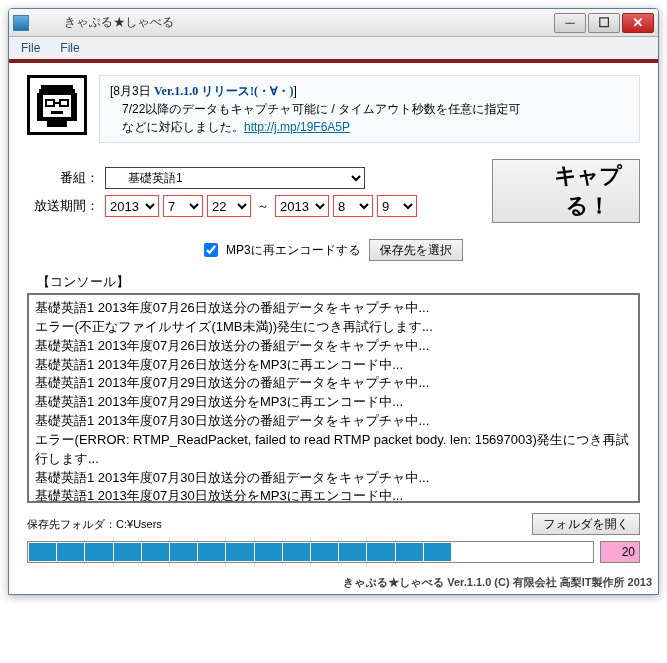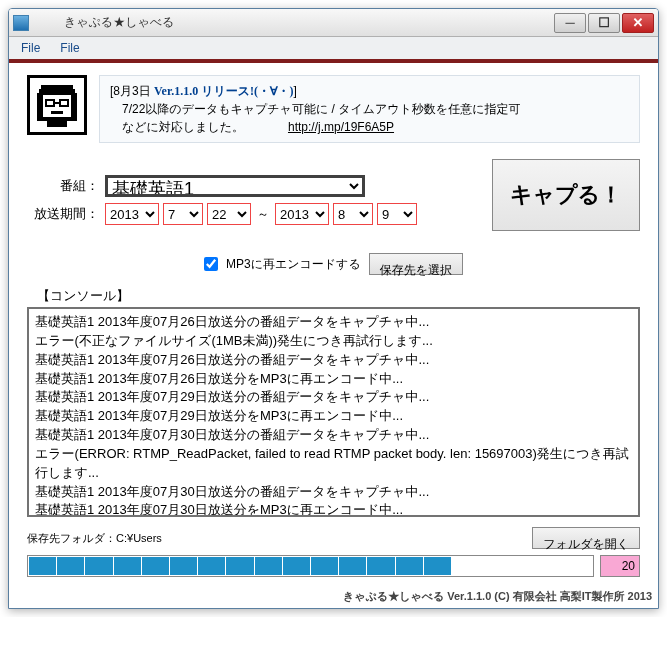--- a/index.html
+++ b/index.html
@@ -61,44 +61,45 @@
 }
 .avatar svg { width: 48px; height: 48px; }
 .news-box {
   flex: 1;
   border: 1px solid #d8e0e8;
   background: #f8fafc;
   padding: 6px 10px;
   font-size: 12px;
   line-height: 1.5;
 }
-.news-box a { color: #000000; text-decoration: underline; margin-left: 44px; }
+.news-box a { color: #0369a1; text-decoration: underline; }
 .news-title { color: #004090; font-weight: bold; font-family: Liberation Serif, serif; }
 .controls-main { display: flex; gap: 10px; align-items: flex-end; margin-bottom: 8px;}
 .controls-left { flex: 1; }
 .ctrl-row { display: flex; align-items: center; margin-bottom: 6px; }
 .ctrl-label { width: 72px; text-align: right; margin-right: 6px; font-size: 13px; }
 select.prog {
-  width: 260px; height: 22px; font-size: 18px;
-  border: 3px solid #404040; background: #fff;
+  width: 260px; height: 22px; font-size: 12px;
+  border: 1px solid #404040; background: #fff; padding-left: 18px;
 }
 .date-sel { height: 22px; border: 1px solid #ef4444; background: #fff; font-size: 13px;}
 .date-sep { margin: 0 6px; }
 .big-button {
-  width: 148px; height: 72px;
+  width: 148px; height: 64px;
   font-size: 22px; font-weight: bold;
   background: linear-gradient(#f4f4f4,#e4e4e4);
   border: 1px solid #888;
   cursor: pointer;
   font-family: inherit;
-}
-.check-row { display: flex; align-items: center; justify-content: center; gap: 8px; margin: 22px 0 12px; }
+  padding-left: 44px;
+}
+.check-row { display: flex; align-items: center; justify-content: center; gap: 8px; margin: 16px 0 12px; }
 .check-row input[type=checkbox]{ width:14px; height:14px;}
 .small-btn {
-  padding: 8px 10px; height: 22px;
+  padding: 2px 10px; height: 22px;
   background: linear-gradient(#f4f4f4,#e0e0e0);
   border: 1px solid #888; cursor: pointer;
   font-family: inherit; font-size: 12px;
 }
 .console-label { font-size: 13px; margin: 2px 0 2px 10px; }
 .console {
   border: 2px solid #737373;
   width: 100%;
   height: 210px;
   padding: 4px 6px;

